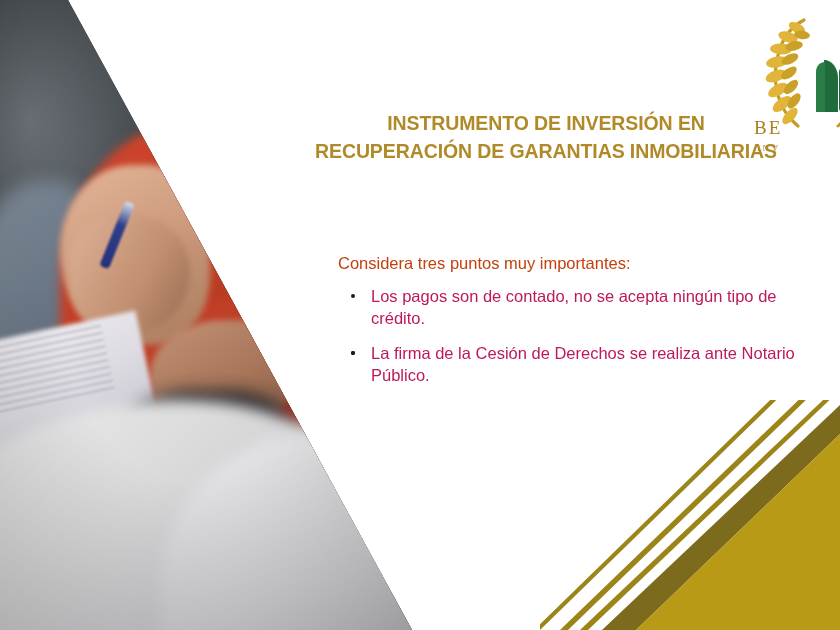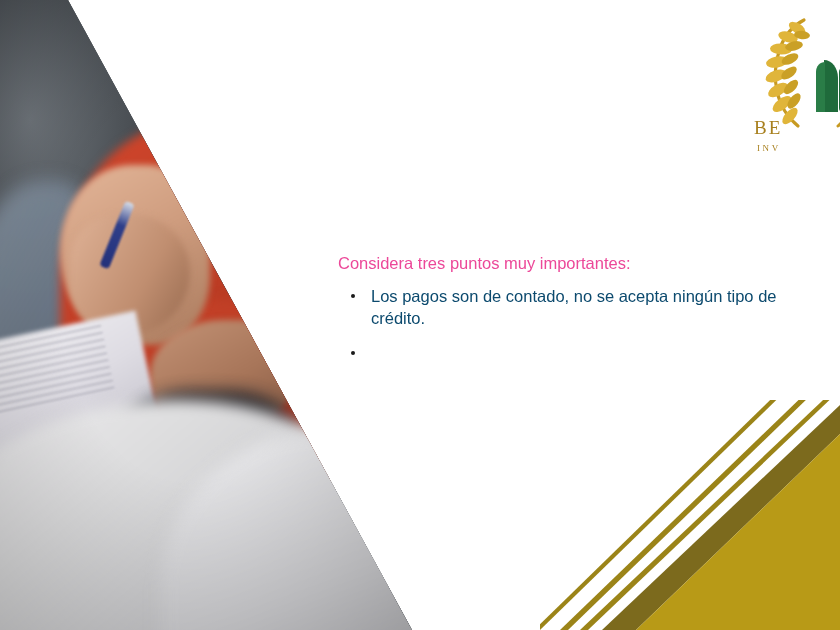--- a/index.html
+++ b/index.html
@@ -254,33 +254,33 @@
     top: 252px;
     width: 492px;
     color: #1a1a1a;
     font-family: "Liberation Sans", sans-serif;
     font-size: 16.5px;
     line-height: 1.36;
   }
   .lead {
     margin: 0 0 12px 0;
     font-size: 16.5px;
-    color: #ec4899;
+    color: #c2410c;
   }
   .bullets {
     margin: 0;
     padding: 0;
     list-style: none;
   }
   .bullets li {
     position: relative;
     padding-left: 33px;
     margin-bottom: 13px;
     font-size: 16.5px;
-    color: #0c4a6e;
+    color: #be185d;
     line-height: 1.33;
   }
   .bullets li .dot {
     position: absolute;
     left: 13px;
     top: 8px;
     width: 4px;
     height: 4px;
     border-radius: 50%;
     background: #1a1a1a;
@@ -408,31 +408,39 @@
       <g>
         <path d="M78 52 L78 104 L92 104 L92 70 C92 60 86 52 78 52 Z" fill="#1f6b3b"></path>
         <path d="M70 64 C70 58 74 54 79 54 L79 104 L70 104 Z" fill="#2a7d47"></path>
         <rect x="93" y="60" width="10" height="44" rx="4" fill="#1f6b3b"></rect>
       </g>
     </svg>
     <div class="logo-text">BE</div>
     <div class="logo-sub">INV</div>
   </div>
 
+  <div class="title">
+    <span class="title-line">INSTRUMENTO DE INVERSIÓN EN</span>
+    <span class="title-line">RECUPERACIÓN DE GARANTIAS INMOBILIARIAS</span>
+  </div>
 
   <div class="body-block">
     <p class="lead">Considera tres puntos muy importantes:</p>
     <ul class="bullets">
       <li>
         <span class="dot"></span>
         <span>Los pagos son de contado, no se acepta ningún tipo de crédito.</span>
       </li>
       <li>
         <span class="dot"></span>
       </li>
+      <li>
+        <span class="dot"></span>
+        <span>La firma de la Cesión de Derechos se realiza ante Notario Público.</span>
+      </li>
     </ul>
   </div>
 
   <div class="deco">
     <div class="line3"></div>
     <div class="line2"></div>
     <div class="line1"></div>
     <div class="wedge-dark"></div>
     <div class="wedge-bright"></div>
   </div>

